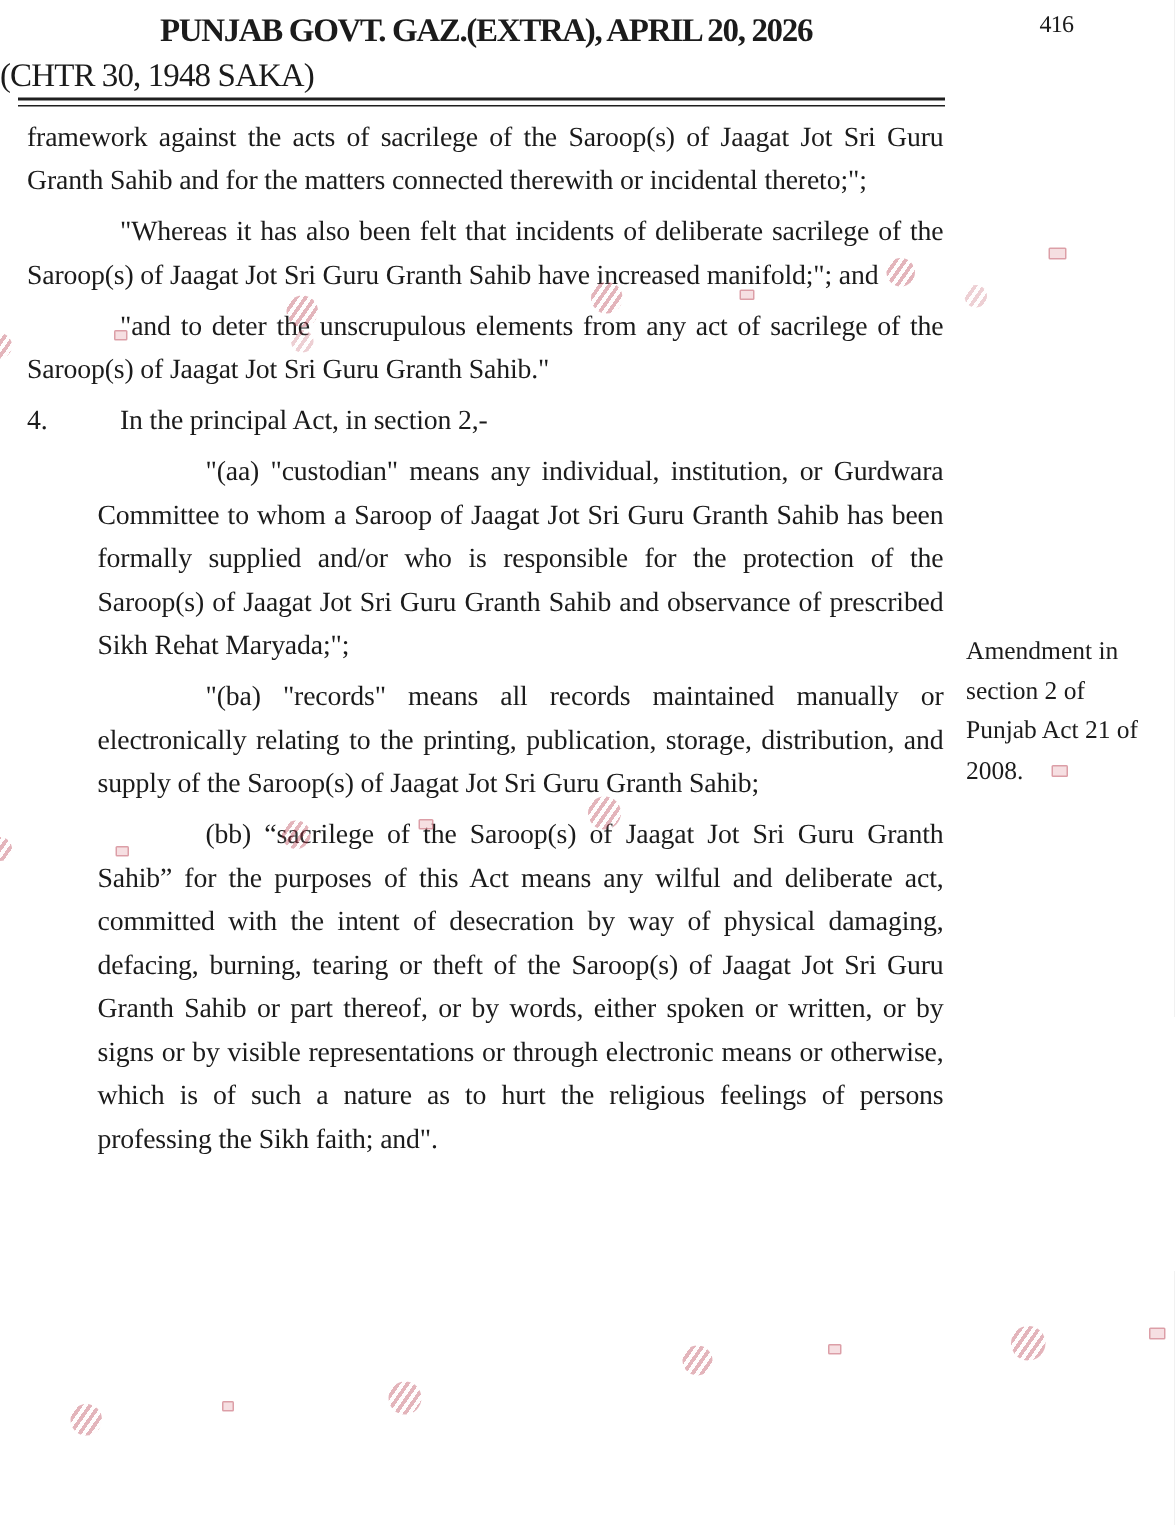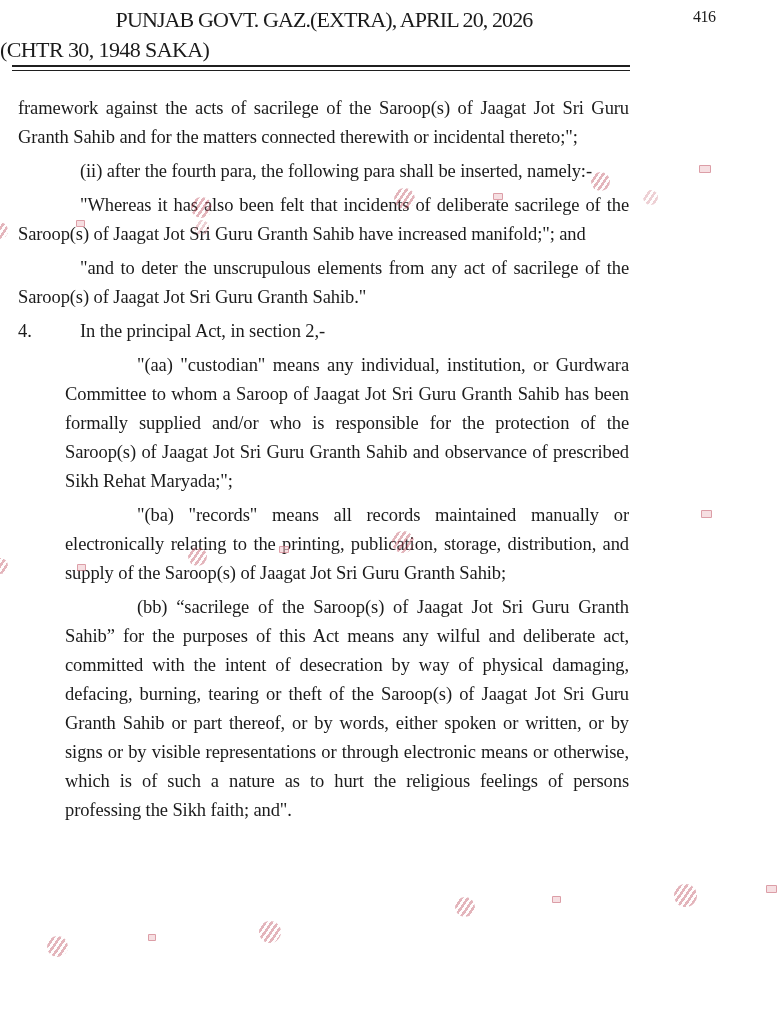--- a/index.html
+++ b/index.html
@@ -8,42 +8,42 @@
     width:783px;height:1024px;
     background:#ffffff;
     overflow:hidden;
     font-family:"Liberation Serif","DejaVu Serif",serif;
     color:#1b1b1b;
   }
   
   .hdr{position:relative;padding-top:5px;width:648px;}
   .hdr-line1{
     text-align:center;font-size:22px;letter-spacing:-0.9px;
-    line-height:30px;white-space:nowrap;
+    line-height:30px;white-space:nowrap;font-weight:bold;
   }
   .hdr-line2{
     text-align:left;font-size:22px;letter-spacing:-0.6px;
     line-height:29px;white-space:nowrap;
   }
   .page-num{
     position:absolute;left:693px;top:8px;
     font-size:16px;letter-spacing:-0.5px;
   }
   
   .rule{
     position:absolute;left:12px;top:65px;width:618px;height:3px;
     border-top:2px solid #1f1f1f;border-bottom:1px solid #1f1f1f;
   }
   
   .text-col{
     position:absolute;left:18px;top:78px;width:611px;
     font-size:18.5px;line-height:29px;letter-spacing:-0.1px;
   }
   .para{margin:5px 0 0 0;text-align:justify;}
-  .para:first-child{margin-top:16px;}
+  .para:first-child{margin-top:0;}
   .flush{text-indent:0;}
   .indent{text-indent:62px;}
   .numbered{position:relative;text-indent:62px;}
   .pnum{position:absolute;left:0;top:0;text-indent:0;}
   .block{margin-left:47px;text-indent:72px;}
   
   .margin-note{
     position:absolute;left:644px;top:421px;width:122px;
     font-size:17px;line-height:26.5px;text-align:left;
   }
@@ -71,29 +71,29 @@
   <div class="hdr">
     <div class="hdr-line1">PUNJAB GOVT. GAZ.(EXTRA), APRIL 20, 2026</div>
     <div class="hdr-line2">(CHTR 30, 1948 SAKA)</div>
   </div>
   <div class="page-num">416</div>
 
   <div class="rule"></div>
 
   <div class="text-col">
       <p class="para flush">framework against the acts of sacrilege of the Saroop(s) of Jaagat Jot Sri Guru Granth Sahib and for the matters connected therewith or incidental thereto;";</p>
-      <p class="para indent">(ii) after the fourth para, the following para shall be inserted, namely:-</p>
       <p class="para indent">"Whereas it has also been felt that incidents of deliberate sacrilege of the Saroop(s) of Jaagat Jot Sri Guru Granth Sahib have increased manifold;"; and</p>
       <p class="para indent">"and to deter the unscrupulous elements from any act of sacrilege of the Saroop(s) of Jaagat Jot Sri Guru Granth Sahib."</p>
       <p class="para numbered"><span class="pnum">4.</span>In the principal Act, in section 2,-</p>
       <p class="para block">"(aa) "custodian" means any individual, institution, or Gurdwara Committee to whom a Saroop of Jaagat Jot Sri Guru Granth Sahib has been formally supplied and/or who is responsible for the protection of the Saroop(s) of Jaagat Jot Sri Guru Granth Sahib and observance of prescribed Sikh Rehat Maryada;";</p>
       <p class="para block">"(ba) "records" means all records maintained manually or electronically relating to the printing, publication, storage, distribution, and supply of the Saroop(s) of Jaagat Jot Sri Guru Granth Sahib;</p>
       <p class="para block">(bb) “sacrilege of the Saroop(s) of Jaagat Jot Sri Guru Granth Sahib” for the purposes of this Act means any wilful and deliberate act, committed with the intent of desecration by way of physical damaging, defacing, burning, tearing or theft of the Saroop(s) of Jaagat Jot Sri Guru Granth Sahib or part thereof, or by words, either spoken or written, or by signs or by visible representations or through electronic means or otherwise, which is of such a nature as to hurt the religious feelings of persons professing the Sikh faith; and".</p>
     </div>
 
+  <div class="margin-note">Amendment in section 2 of Punjab Act 21 of 2008.</div>
 
   <div>
       <div class="stamp square" style="left: 699px; top: 165px; width: 10px; height: 6px;"></div>
       <div class="stamp ball" style="left: 591px; top: 172px; width: 19px; height: 19px;"></div>
       <div class="stamp ball" style="left: 394px; top: 188px; width: 21px; height: 21px;"></div>
       <div class="stamp square" style="left: 493px; top: 193px; width: 8px; height: 5px;"></div>
       <div class="stamp ball" style="left: 643px; top: 190px; width: 15px; height: 15px; opacity: 0.35;"></div>
       <div class="stamp ball" style="left: 191px; top: 197px; width: 21px; height: 21px;"></div>
       <div class="stamp ball" style="left: 194px; top: 220px; width: 15px; height: 15px; opacity: 0.35;"></div>
       <div class="stamp ball" style="left: -9px; top: 222px; width: 17px; height: 17px;"></div>

